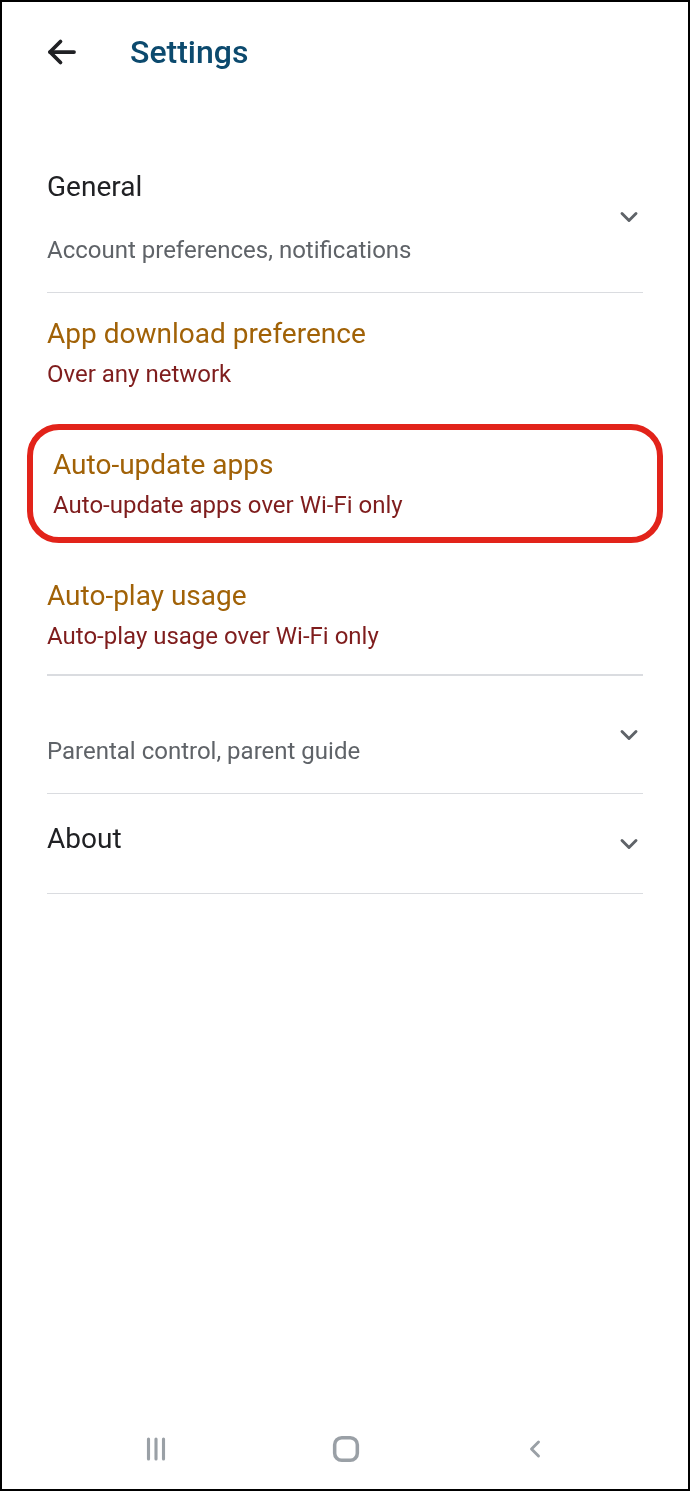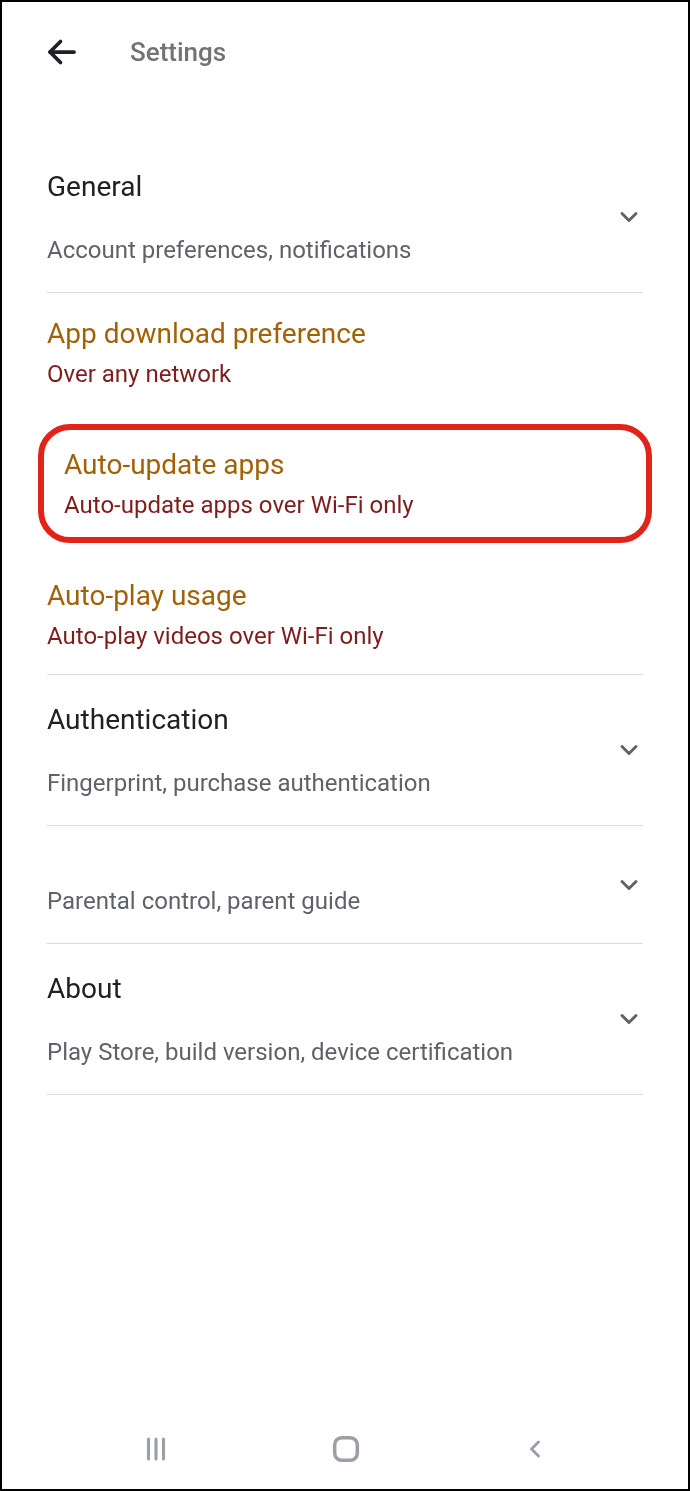--- a/index.html
+++ b/index.html
@@ -22,23 +22,23 @@
     }
     .back-arrow {
       width: 40px;
       height: 40px;
       display: flex;
       align-items: center;
       justify-content: center;
       margin-right: 48px;
     }
     .page-title {
-      font-size: 26px;
+      font-size: 32px;
       font-weight: 500;
-      color: #737373;
+      color: #0c4a6e;
     }
     .content {
       padding: 50px 0 0 0;
     }
     .section {
       padding: 28px 45px;
       display: flex;
       align-items: center;
       justify-content: space-between;
       gap: 8px;
@@ -74,21 +74,21 @@
       color: #a16207;
       margin-bottom: 10px;
     }
     .subsection-subtitle {
       font-size: 24px;
       color: #7f1d1d;
     }
     .highlight-box {
       border: 6px solid #e2231a;
       border-radius: 32px;
-      margin: 12px 36px;
+      margin: 12px 25px;
       padding: 18px 20px;
     }
     .navbar {
       position: absolute;
       bottom: 0;
       left: 0;
       right: 0;
       height: 80px;
       display: flex;
       align-items: center;
@@ -138,56 +138,44 @@
 
   <div class="highlight-box">
     <div>
       <div class="subsection-title">Auto-update apps</div>
       <div class="subsection-subtitle">Auto-update apps over Wi-Fi only</div>
     </div>
   </div>
 
   <div class="subsection">
     <div class="subsection-title">Auto-play usage</div>
-    <div class="subsection-subtitle">Auto-play videos over Wi-Fi only</div>
-  </div>
+    <div class="subsection-subtitle">Auto-play usage over Wi-Fi only</div>
+  </div>
+
+  <div class="divider"></div>
+
 
   <div class="divider"></div>
 
   <div class="section">
     <div class="section-text">
-      <div class="section-title">Authentication</div>
-      <div class="section-subtitle">Fingerprint, purchase authentication</div>
+      <div class="section-subtitle">Parental control, parent guide</div>
     </div>
     <div class="chevron">
       <svg width="28" height="28" viewBox="0 0 24 24" fill="none" stroke="#5f6368" stroke-width="2.5" stroke-linecap="round" stroke-linejoin="round">
         <polyline points="6 9 12 15 18 9"></polyline>
       </svg>
     </div>
   </div>
 
   <div class="divider"></div>
 
   <div class="section">
     <div class="section-text">
-      <div class="section-subtitle">Parental control, parent guide</div>
-    </div>
-    <div class="chevron">
-      <svg width="28" height="28" viewBox="0 0 24 24" fill="none" stroke="#5f6368" stroke-width="2.5" stroke-linecap="round" stroke-linejoin="round">
-        <polyline points="6 9 12 15 18 9"></polyline>
-      </svg>
-    </div>
-  </div>
-
-  <div class="divider"></div>
-
-  <div class="section">
-    <div class="section-text">
       <div class="section-title">About</div>
-      <div class="section-subtitle">Play Store, build version, device certification</div>
     </div>
     <div class="chevron">
       <svg width="28" height="28" viewBox="0 0 24 24" fill="none" stroke="#5f6368" stroke-width="2.5" stroke-linecap="round" stroke-linejoin="round">
         <polyline points="6 9 12 15 18 9"></polyline>
       </svg>
     </div>
   </div>
 
   <div class="divider"></div>
 

